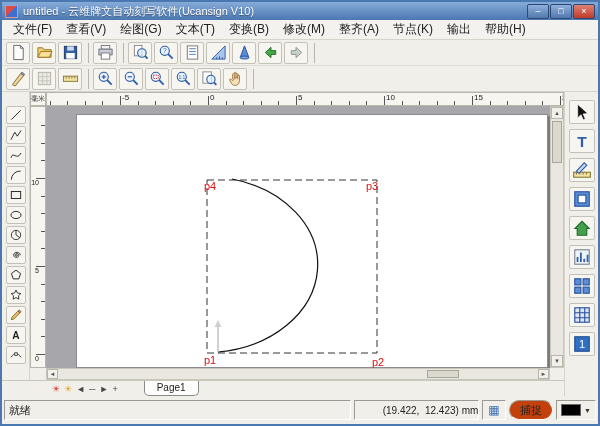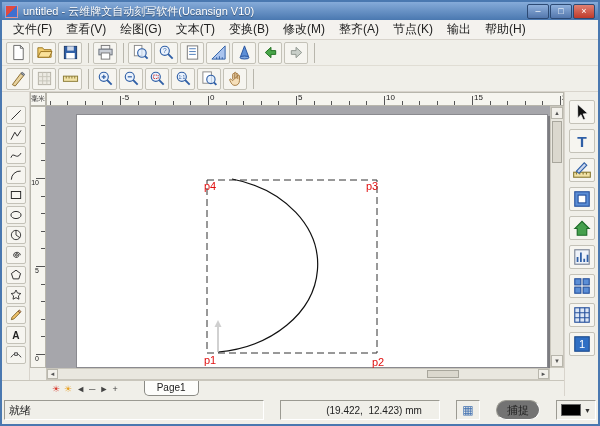--- a/index.html
+++ b/index.html
@@ -75,27 +75,27 @@
   .right-tools .tbtn svg{width:20px;height:20px;}
   
   .pagebar{position:absolute;left:0;top:378px;width:562px;height:16px;background:#f0efe9;
     border-top:1px solid #c9c6bc;display:flex;align-items:center;padding-left:50px;
     box-sizing:border-box;font-size:10px;}
   .pb-icon{margin-right:4px;font-size:9px;line-height:14px;}
   .tab{margin-left:22px;padding:0 12px;height:14px;line-height:13px;background:#fdfdfb;
     border:1px solid #8a8a84;border-top:none;border-radius:0 0 5px 5px;font-size:10px;}
   
   .statusbar{position:absolute;left:0;top:394px;width:596px;height:28px;background:#f0efe9;
-    display:flex;align-items:center;padding:0 2px;box-sizing:border-box;gap:16px;font-size:11px;}
+    display:flex;align-items:center;padding:0 2px;box-sizing:border-box;gap:3px;font-size:11px;}
   .spanel{height:20px;display:flex;align-items:center;justify-content:center;box-sizing:border-box;
     border:1px solid;border-color:#9b9a92 #ffffff #ffffff #9b9a92;background:#f0efe9;padding:0 4px;}
   .ready{flex:1;justify-content:flex-start;}
-  .coords{width:160px;font-size:10px;white-space:pre;padding-left:32px;}
+  .coords{width:125px;font-size:10px;white-space:pre;padding-left:32px;}
   .gicon{width:24px;color:#3f6fb0;font-size:12px;}
-  .snap{width:44px;background:#737373;border-radius:10px;}
+  .snap{width:44px;background:#c2410c;border-radius:10px;}
   .colorsel{width:40px;gap:3px;}
   .swatch{width:18px;height:10px;background:#000;border:1px solid #666;}
   .dd{font-size:7px;color:#333;}
   .fill{width:60px;font-size:10px;}
 </style>
 </head>
 <body>
 
 <div class="window">
 

